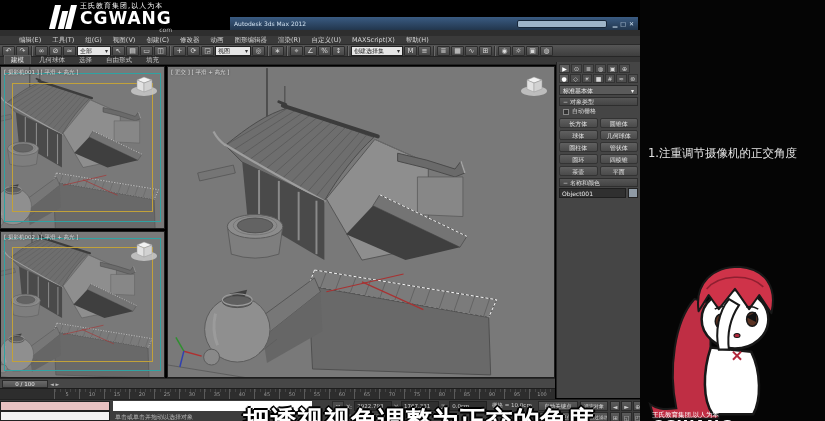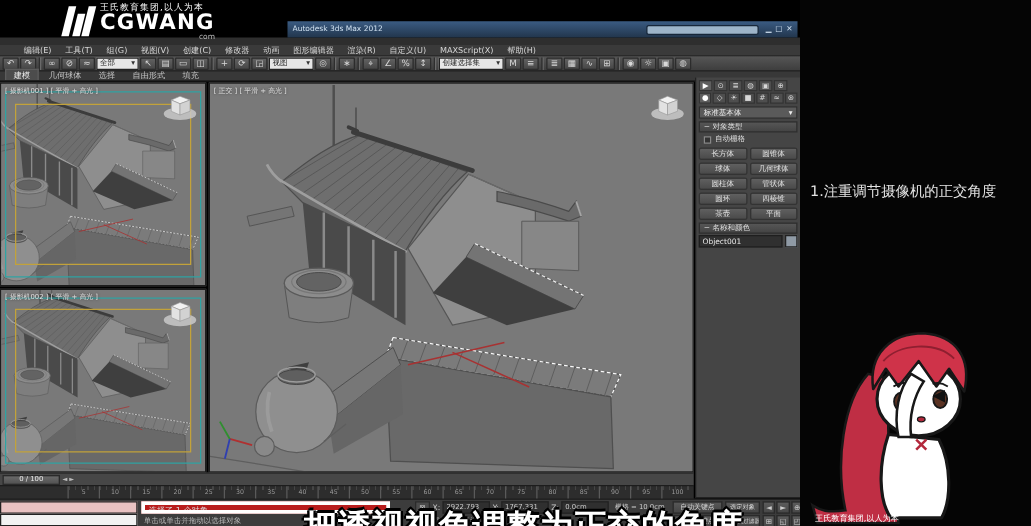--- a/index.html
+++ b/index.html
@@ -68,21 +68,21 @@
   .tslider-row{left:0;top:378px;width:555px;height:10px;background:#474747;border-top:1px solid #2a2a2a;display:flex;align-items:center;}
   .tslider{width:46px;height:8px;margin-left:2px;background:linear-gradient(#6a6a6a,#525252);border:1px solid #2a2a2a;color:#e8e8e8;font-size:5.5px;line-height:7px;text-align:center;}
   .tarrows{font-size:5px;color:#bbb;margin-left:2px;}
   .ruler{left:0;top:388px;width:555px;height:11px;background:#2d2d2d;border-top:1px solid #1d1d1d;display:flex;padding-left:54px;}
   .tick{width:25px;flex:none;border-left:1px solid #5a5a5a;color:#9a9a9a;font-size:5px;line-height:10px;text-align:center;background:repeating-linear-gradient(90deg,#454545 0 1px,transparent 1px 5px);background-size:100% 3px;background-repeat:no-repeat;}
 
   
   .statusbar{left:0;top:399px;width:645px;height:22px;background:#3c3c3c;border-top:1px solid #222;}
   .listener-pink{left:0;top:1px;width:110px;height:10px;background:#e9c2c2;border:1px solid #222;}
   .listener-white{left:0;top:11px;width:110px;height:10px;background:#f2f2f2;border:1px solid #222;}
-  .promptfld{left:113px;top:1px;width:199px;height:10px;background:#b91c1c;border:3px solid #ffffff;color:#ddd;font-size:6.5px;line-height:9px;padding:0 3px;overflow:hidden;}
+  .promptfld{left:113px;top:1px;width:199px;height:10px;background:#b91c1c;border:5px solid #ffffff;color:#ddd;font-size:6.5px;line-height:9px;padding:0 3px;overflow:hidden;}
   .hinttxt{left:115px;top:12px;width:216px;color:#b8b8b8;font-size:6px;line-height:9px;white-space:nowrap;overflow:hidden;}
   .lockico{left:332px;top:1px;width:12px;height:10px;background:#4a4a4a;border:1px solid #2a2a2a;color:#ccc;font-size:6px;line-height:9px;text-align:center;}
   .coords{left:346px;top:1px;display:flex;gap:2px;align-items:center;}
   .coords .axl{color:#ccc;font-size:6px;}
   .coords .fld{width:38px;height:10px;background:#2f2f2f;border:1px solid #222;color:#ccc;font-size:5.5px;line-height:9px;padding:0 2px;overflow:hidden;}
   .gridlbl{left:492px;top:2px;width:46px;color:#ccc;font-size:5.5px;white-space:nowrap;overflow:hidden;}
   .timetag{left:346px;top:12px;width:120px;color:#9a9a9a;font-size:6px;line-height:9px;white-space:nowrap;overflow:hidden;}
   .skbtn{width:40px;height:10px;background:linear-gradient(#585858,#454545);border:1px solid #2a2a2a;color:#ddd;font-size:5.5px;line-height:9px;text-align:center;white-space:nowrap;overflow:hidden;}
   .navgrid{left:610px;top:1px;width:33px;display:grid;grid-template-columns:repeat(3,1fr);gap:1px;}
   .navgrid span{height:10px;background:linear-gradient(#5c5c5c,#474747);border:1px solid #2a2a2a;color:#ccc;font-size:6px;line-height:9px;text-align:center;}

